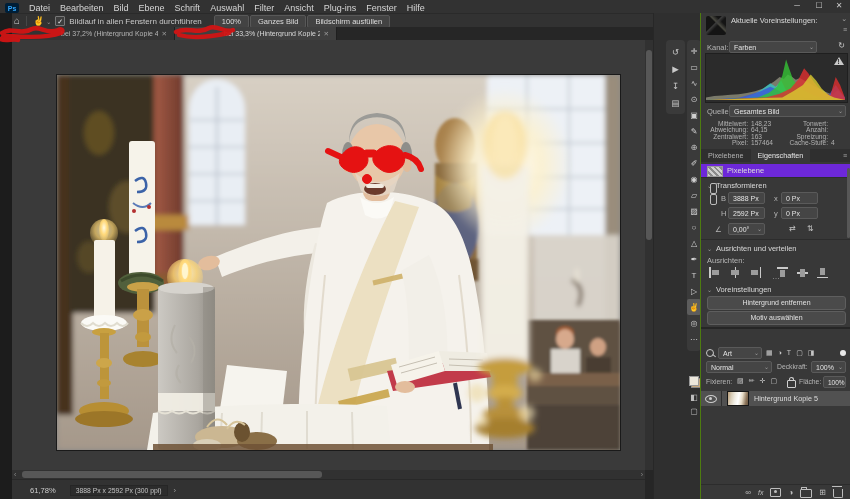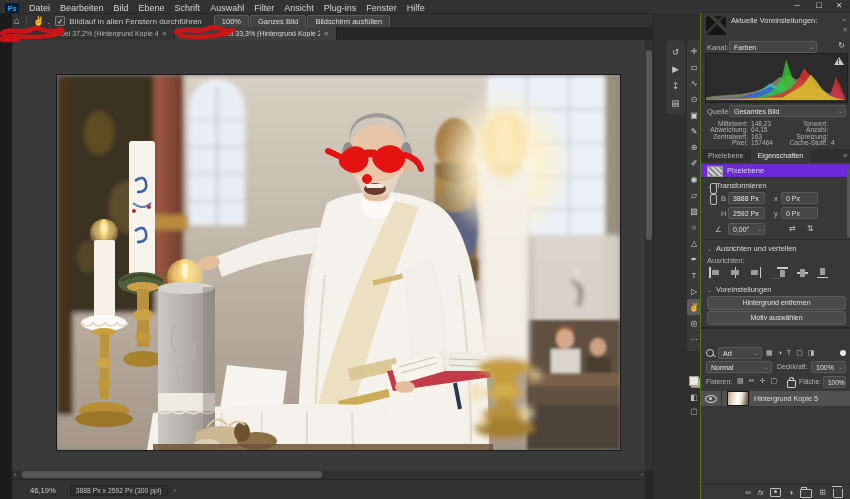--- a/index.html
+++ b/index.html
@@ -576,21 +576,21 @@
       <span class="fmask"></span>
       <span>◑</span>
       <span class="ffold"></span>
       <span>⊞</span>
       <span class="ftrash"></span>
     </div>
   </div>
 
   <div class="abs corner-bl"></div>
   <div class="abs statusbar">
-    <span style="margin-left:18px">46,19%</span>
+    <span style="margin-left:18px">61,78%</span>
     <span class="docinfo">3888 Px x 2592 Px (300 ppi)</span>
     <span class="statarrow">›</span>
   </div>
 
   <svg class="abs scribble" style="left:0;top:24px" width="340" height="20">
     <g stroke="#d21414" stroke-width="4.4" fill="none" stroke-linecap="round" opacity="0.95">
       <path d="M2,9 C12,2 20,12 32,5 C40,1 46,11 58,6 C62,4 64,7 61,9 C48,14 22,13 9,12 C3,11 1,13 5,15"></path>
       <path d="M0,15 C7,18 12,14 18,16"></path>
       <path d="M176,8 C187,2 197,11 209,4 C217,0 225,10 233,6"></path>
       <path d="M179,11 C193,15 215,12 229,9"></path>

